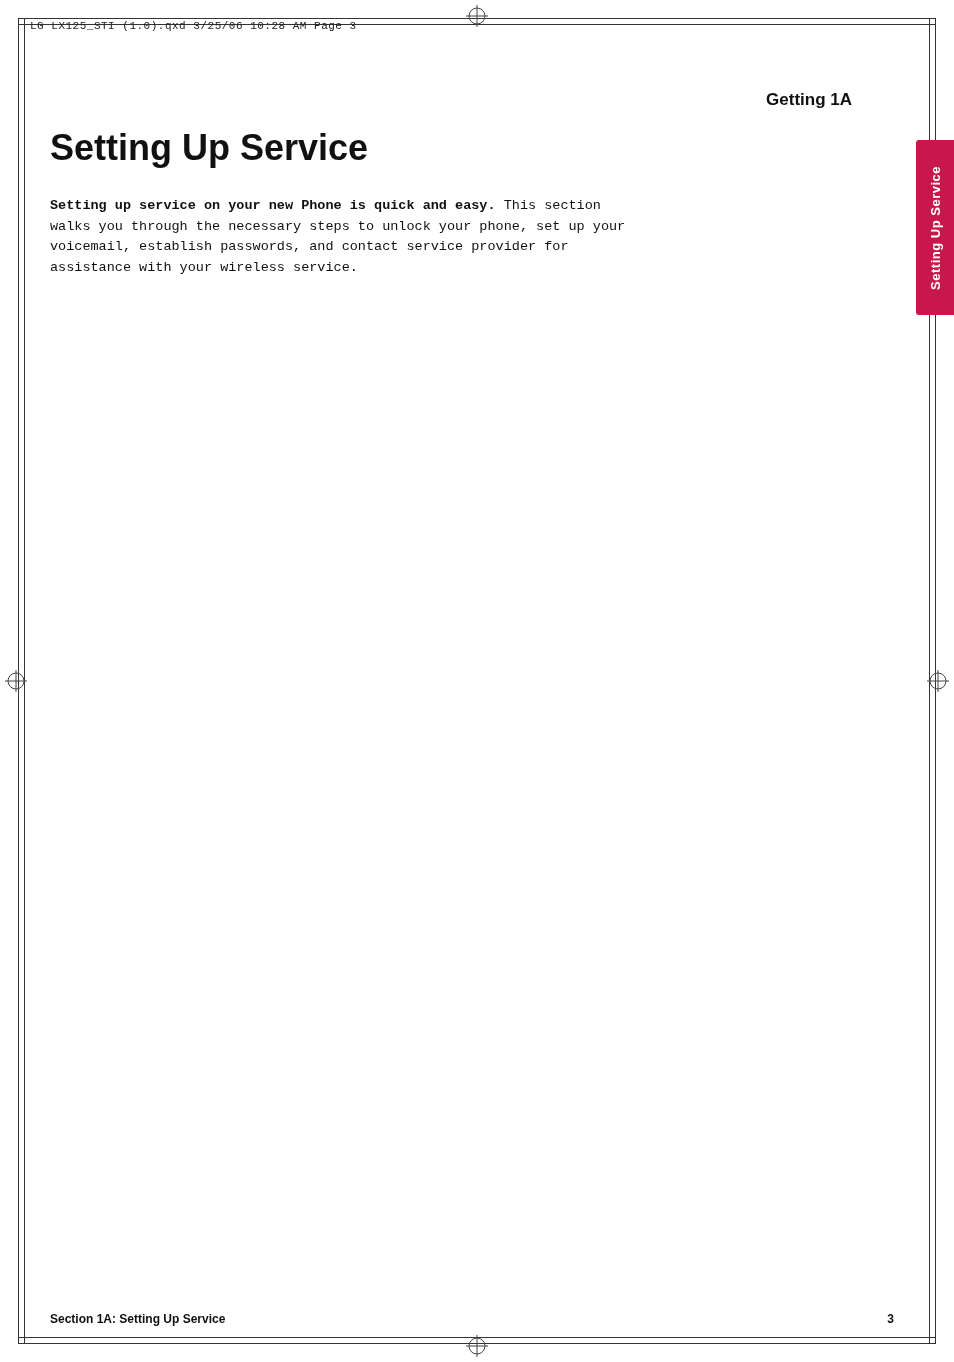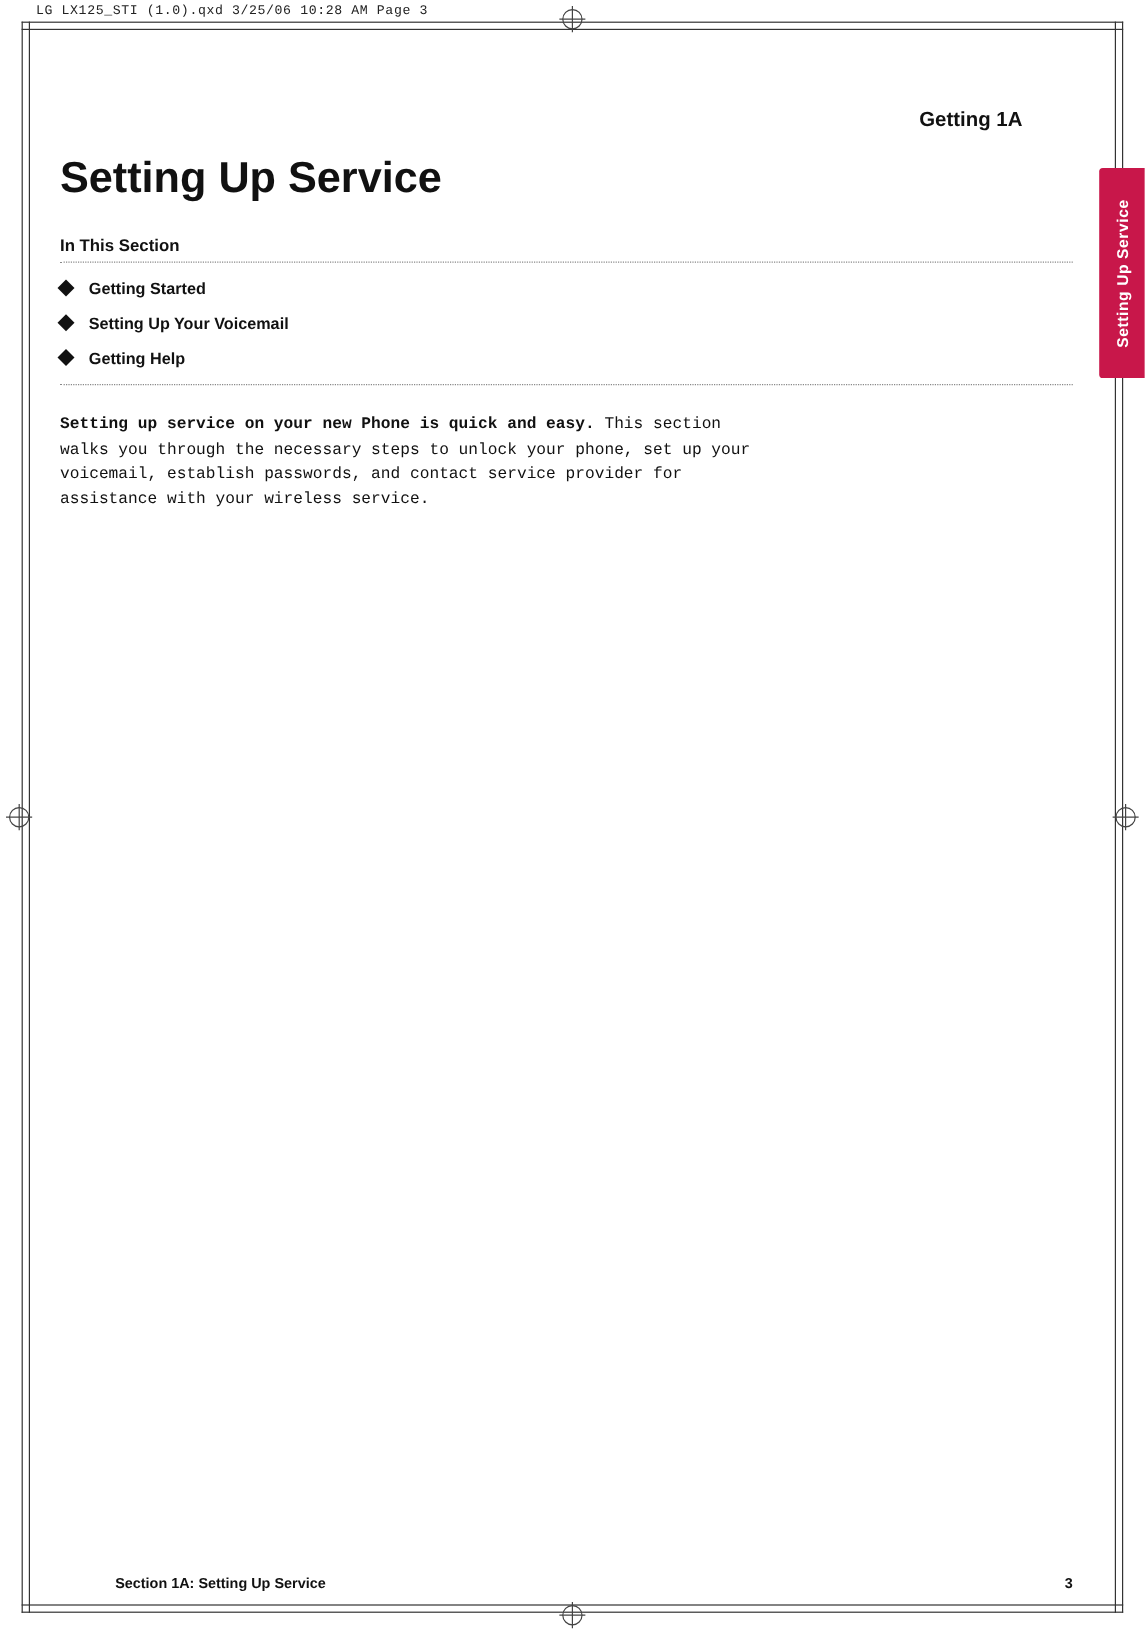--- a/index.html
+++ b/index.html
@@ -96,21 +96,21 @@
       top: 18px;
       bottom: 18px;
       right: 24px;
       width: 1px;
       border-right: 1px solid #333;
     }
 
     
     .header-meta {
       position: absolute;
-      top: 4px;
+      top: 20px;
       left: 30px;
       font-size: 11px;
       font-family: 'Courier New', monospace;
       color: #222;
       letter-spacing: 0.5px;
     }
 
     
     .reg-mark {
       position: absolute;
@@ -267,21 +267,20 @@
 
     
     .footer {
       position: absolute;
       bottom: 36px;
       left: 50px;
       right: 60px;
       display: flex;
       justify-content: space-between;
       align-items: flex-end;
-      margin-left: 46px;
     }
 
     .footer-left {
       font-size: 12px;
       font-family: Arial, Helvetica, sans-serif;
       color: #111;
       font-weight: bold;
     }
 
     .footer-right {
@@ -344,39 +343,20 @@
   </div>
 
   <div class="main-content">
 
     <div class="section-label">
       <span class="section-label-text">Getting 1A</span>
     </div>
 
     <div class="page-title">Setting Up Service</div>
 
-    <div>
-      <div class="section-heading">In This Section</div>
-      <hr class="dotted-divider">
-      <ul class="bullet-list">
-        <li>
-          <span class="bullet-diamond"></span>
-          <span>Getting Started</span>
-        </li>
-        <li>
-          <span class="bullet-diamond"></span>
-          <span>Setting Up Your Voicemail</span>
-        </li>
-        <li>
-          <span class="bullet-diamond"></span>
-          <span>Getting Help</span>
-        </li>
-      </ul>
-      <hr class="dotted-divider">
-    </div>
 
     <p class="body-text">
       <span class="body-text-bold">Setting up service on your new Phone is quick and easy.</span><span> This section walks you through the necessary steps to unlock your phone, set up your voicemail, establish passwords, and contact service provider for assistance with your wireless service.</span>
     </p>
 
   </div>
 
   <div class="footer">
     <span class="footer-left">Section 1A: Setting Up Service</span>
     <span class="footer-right">3</span>

